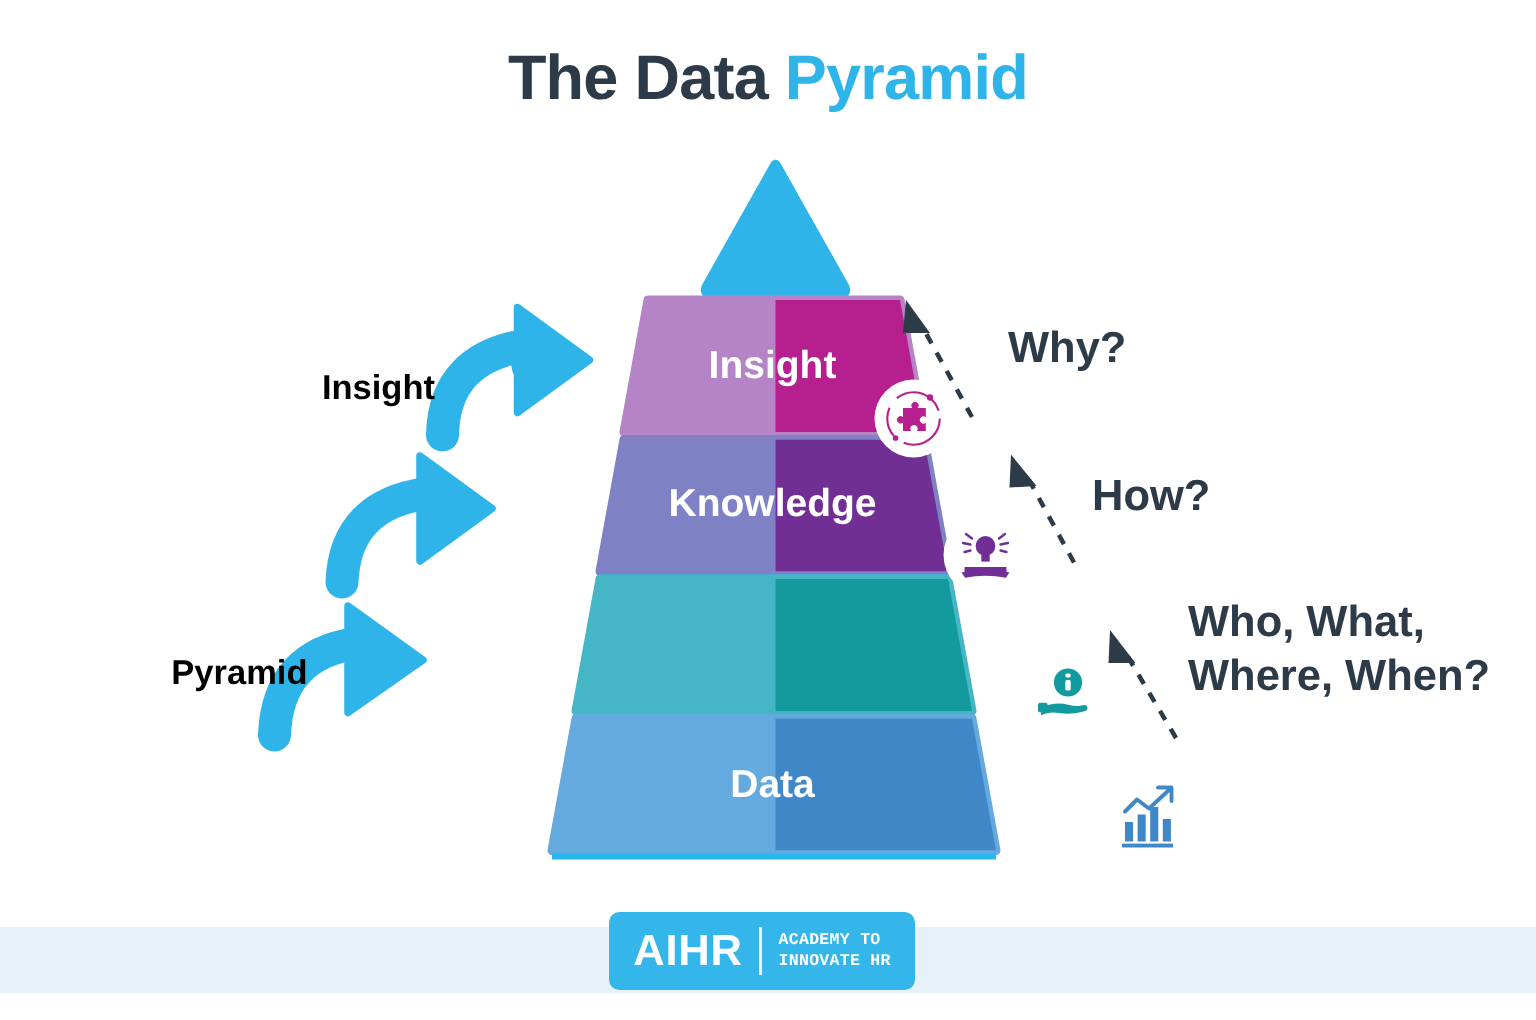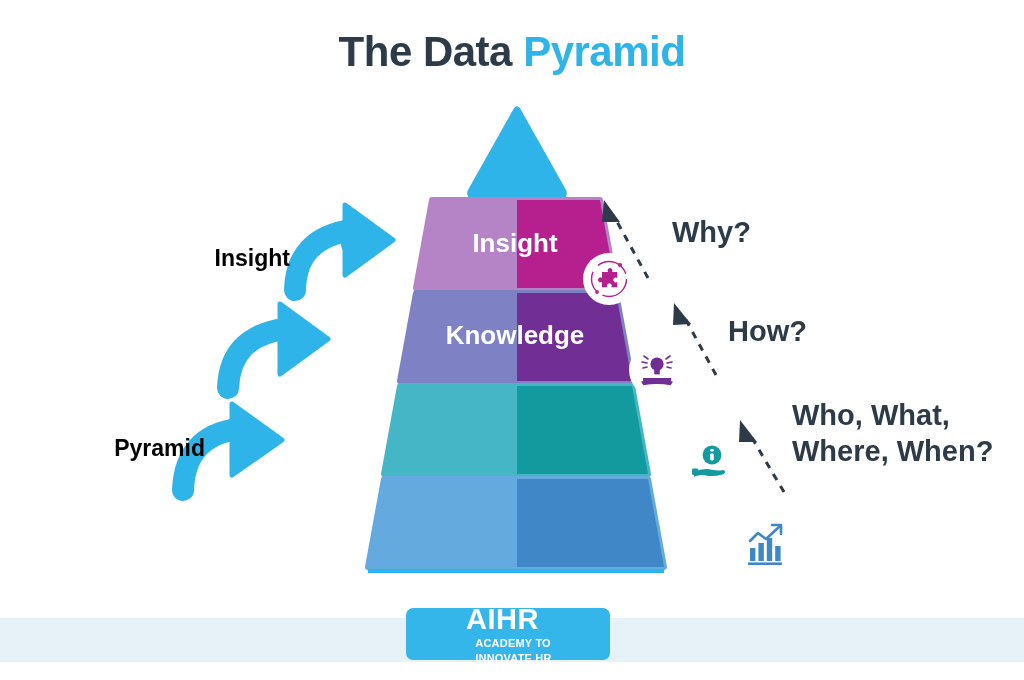--- a/index.html
+++ b/index.html
@@ -100,21 +100,20 @@
     position: absolute;
     left: 406px;
     top: 608px;
     width: 204px;
     height: 52px;
     background: #35b6ea;
     border-radius: 7px;
     display: flex;
     align-items: center;
     justify-content: center;
-    flex-direction: column;
   }
   #logo-main {
     color: #ffffff;
     font-size: 29px;
     font-weight: bold;
     letter-spacing: 0.5px;
     padding-right: 11px;
   }
   #logo-div {
     width: 2px;
@@ -122,20 +121,21 @@
     background: #ffffff;
     opacity: 0.92;
   }
   #logo-sub {
     color: #ffffff;
     font-size: 11px;
     font-weight: bold;
     line-height: 1.28;
     padding-left: 11px;
     letter-spacing: 0.2px;
+    font-family: Liberation Mono, monospace;
   }
 </style>
 </head>
 <body>
 
 <div id="title">
   <span class="t-dark">The Data</span>
   <span class="t-blue">Pyramid</span>
 </div>
 
@@ -280,20 +280,21 @@
         <rect x="775.2" y="546" width="5.4" height="15" fill="#4087c8"></rect>
         <rect x="748" y="562.4" width="34" height="2.6" fill="#4087c8"></rect>
         <polyline points="750,541 758,533 766,539 779,527" fill="none" stroke="#4087c8" stroke-width="2.6" stroke-linecap="round" stroke-linejoin="round"></polyline>
         <path d="M 772 525 h 9 v 9" fill="none" stroke="#4087c8" stroke-width="2.6" stroke-linecap="round" stroke-linejoin="round"></path>
       </g>
     </g>
   </svg>
 
   <div class="tier-label" id="lbl-wisdom">Insight</div>
   <div class="tier-label" id="lbl-knowledge">Knowledge</div>
+  <div class="tier-label" id="lbl-data">Data</div>
 
   <div class="left-label" id="left-insight">Insight</div>
   <div class="left-label" id="left-context">Pyramid</div>
 
   <div class="right-label" id="right-why">Why?</div>
   <div class="right-label" id="right-how">How?</div>
   <div class="right-label" id="right-w4">
     <div>Who, What,</div>
     <div>Where, When?</div>
   </div>

